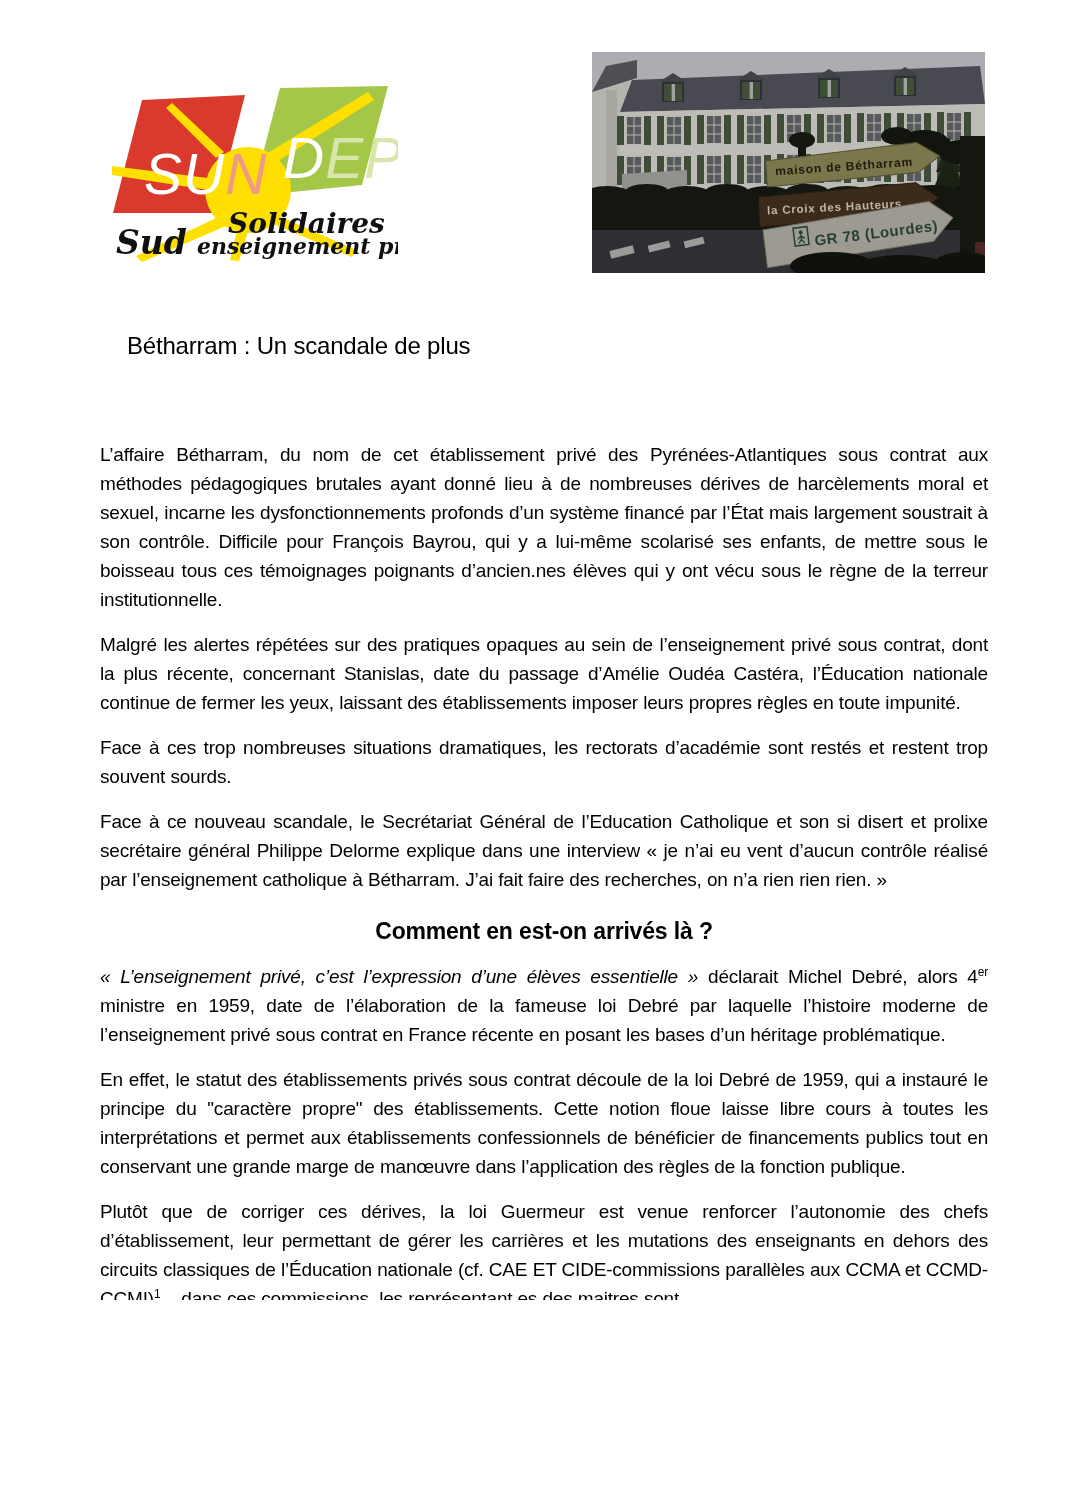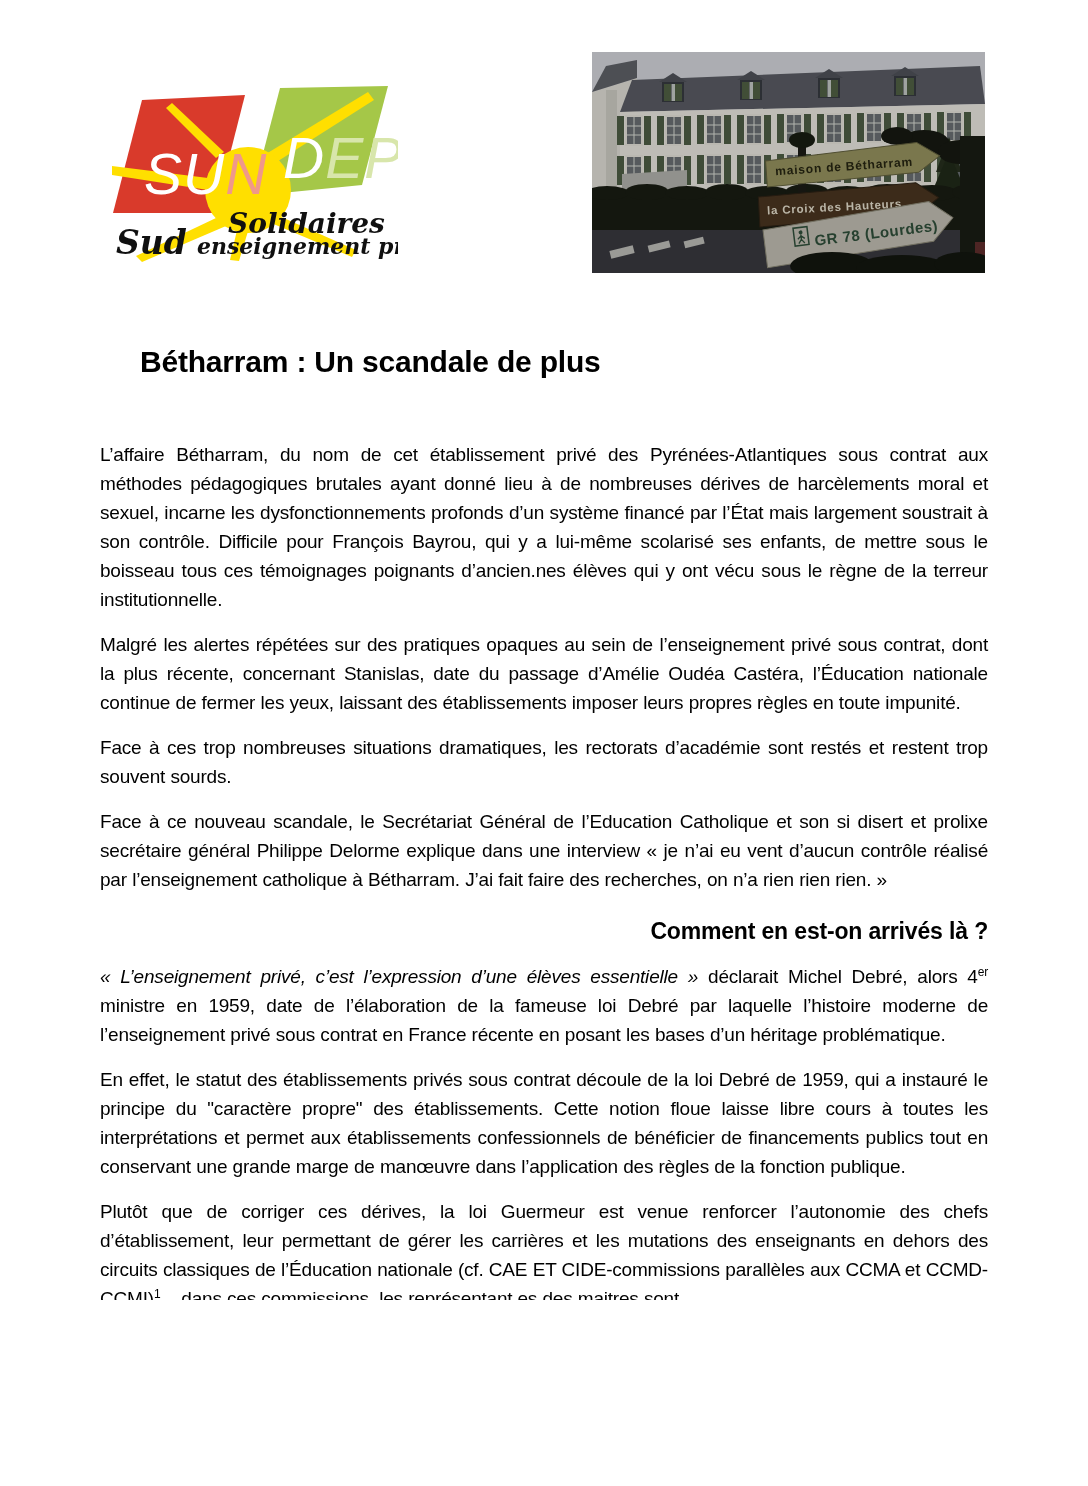--- a/index.html
+++ b/index.html
@@ -3,33 +3,33 @@
 <meta charset="utf-8">
 <style>
   html,body { margin:0; padding:0; background:#ffffff; }
   .page {
     position:relative; width:1088px; height:1300px; background:#ffffff;
     font-family:"Liberation Sans", sans-serif; color:#000; overflow:hidden;
   }
   .logo { position:absolute; left:108px; top:80px; }
   .photo { position:absolute; left:592px; top:52px; }
   .title {
-    position:absolute; left:126px; top:331px; margin:14px;
-    font-size:30px; font-weight:bold; letter-spacing:-0.2px;
+    position:absolute; left:126px; top:331px; margin:1px;
+    font-size:24px; font-weight:normal; letter-spacing:-0.2px;
   }
   .content {
     position:absolute; left:100px; top:424px; width:888px;
     font-size:19px; line-height:29px; text-align:justify;
     letter-spacing:-0.2px; word-spacing:0.2px;
   }
   .content p { margin:16px 0 15px 0; }
   .content p.tight { margin-bottom:0; }
   h2.section {
     font-size:23px; font-weight:bold; margin:22px 0 3px 0;
-    line-height:30px; text-align:right; letter-spacing:-0.2px;
+    line-height:30px; text-align:center; letter-spacing:-0.2px;
   }
   .quote-italic { font-style:italic; }
   .content sup { font-size:12px; line-height:0; vertical-align:super; }
   .footnote {
     position:absolute; left:88px; top:1366px; width:640px;
     font-size:15.5px; line-height:22px; letter-spacing:0;
   }
   .footnote-rule { width:292px; border-top:1.5px solid #000; margin-bottom:9px; }
   .footnote sup { font-size:10.5px; vertical-align:super; line-height:0; }
 </style>

